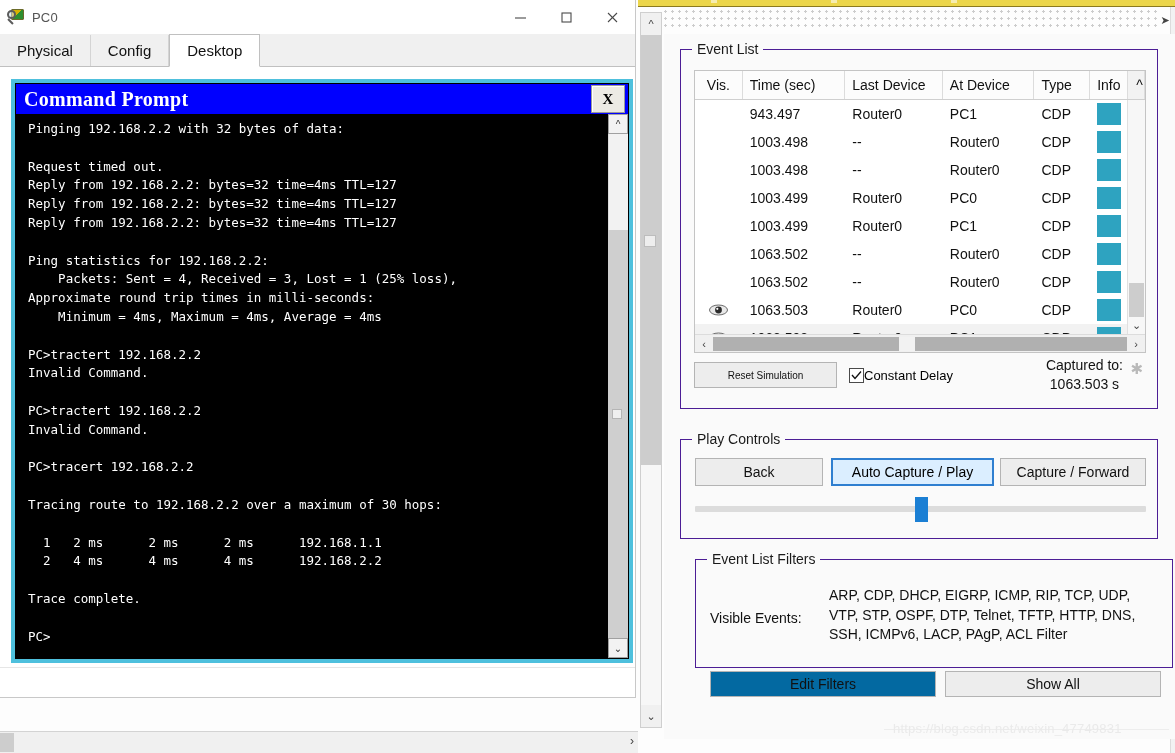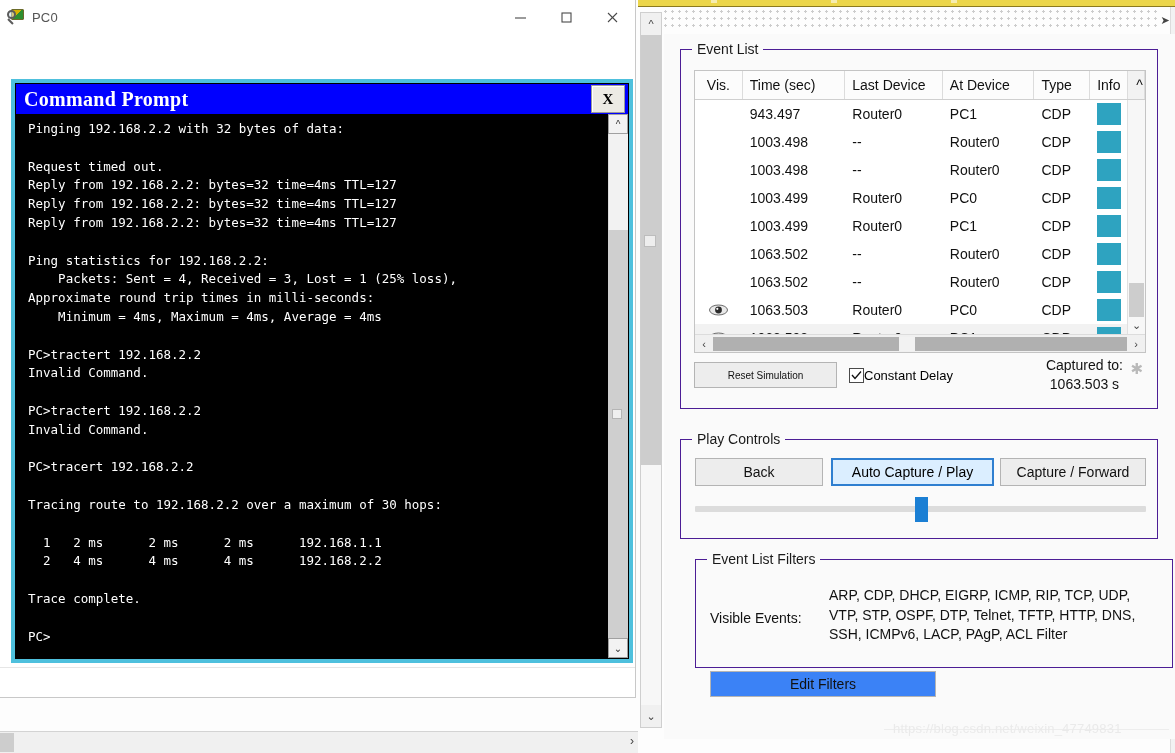--- a/index.html
+++ b/index.html
@@ -273,21 +273,21 @@
     position:absolute;left:226px;top:-9px;width:13px;height:25px;background:#1b7fd4;
   }
 
   
   #grp-filters{left:31px;top:525px;width:478px;height:109px;}
   #vis-label{position:absolute;left:14px;top:50px;font-size:14px;color:#111;}
   #vis-events{
     position:absolute;left:133px;top:26px;width:330px;font-size:14px;line-height:19.5px;color:#111;
   }
   #btn-edit-filters{
-    position:absolute;left:14px;top:111px;width:226px;height:26px;background:#3b82f6;
+    position:absolute;left:14px;top:111px;width:226px;height:26px;background:#0369a1;
     border:1px solid #b4b4b4;box-sizing:border-box;display:flex;align-items:center;justify-content:center;
     font-size:14px;color:#111;
   }
   #btn-show-all{
     position:absolute;left:249px;top:111px;width:216px;height:26px;background:#ededed;
     border:1px solid #b4b4b4;box-sizing:border-box;display:flex;align-items:center;justify-content:center;
     font-size:14px;color:#111;
   }
 
   #watermark{
@@ -328,20 +328,25 @@
       </div>
       <div class="win-btn">
         <svg width="15" height="15" viewBox="0 0 15 15">
             <line x1="3" y1="3" x2="12" y2="12" stroke="#4a4a4a" stroke-width="1.1"></line>
             <line x1="12" y1="3" x2="3" y2="12" stroke="#4a4a4a" stroke-width="1.1"></line>
           </svg>
       </div>
     </div>
   </div>
 
+  <div class="tabstrip">
+    <div class="tab">Physical</div>
+    <div class="tab">Config</div>
+    <div class="tab active">Desktop</div>
+  </div>
 
   <div class="term-wrap">
     <div class="term-inner">
       <div class="term-title">
         <div class="term-title-text">Command Prompt</div>
         <div class="term-close">X</div>
       </div>
       <div class="term-body">
         <div class="term-text">Pinging 192.168.2.2 with 32 bytes of data:
 
@@ -570,18 +575,19 @@
     <div id="play-slider">
       <div id="play-knob" style="left: 219.5px;"></div>
     </div>
   </div>
 
   <div class="group" id="grp-filters">
     <div class="group-title">Event List Filters</div>
     <div id="vis-label">Visible Events:</div>
     <div id="vis-events">ARP, CDP, DHCP, EIGRP, ICMP, RIP, TCP, UDP, VTP, STP, OSPF, DTP, Telnet, TFTP, HTTP, DNS, SSH, ICMPv6, LACP, PAgP, ACL Filter</div>
     <div id="btn-edit-filters">Edit Filters</div>
+    <div id="btn-show-all">Show All</div>
   </div>
 
 </div>
 
 <div id="wm-line"></div>
 <div id="watermark">https://blog.csdn.net/weixin_47749831</div>
 
 </body></html>

